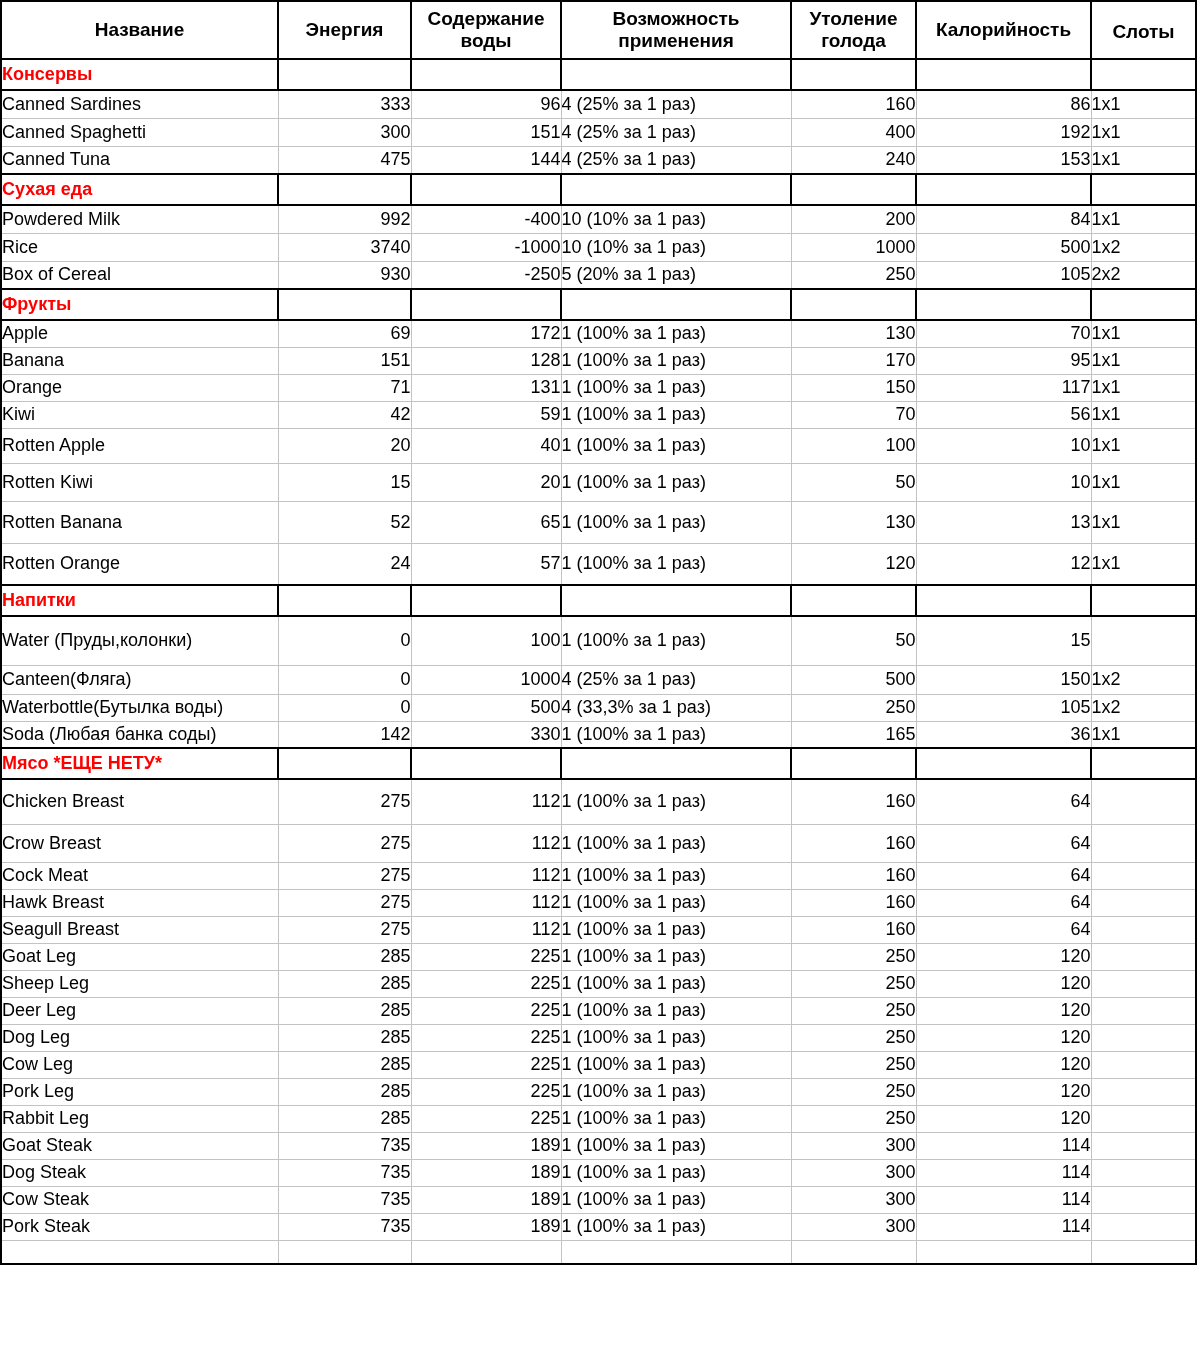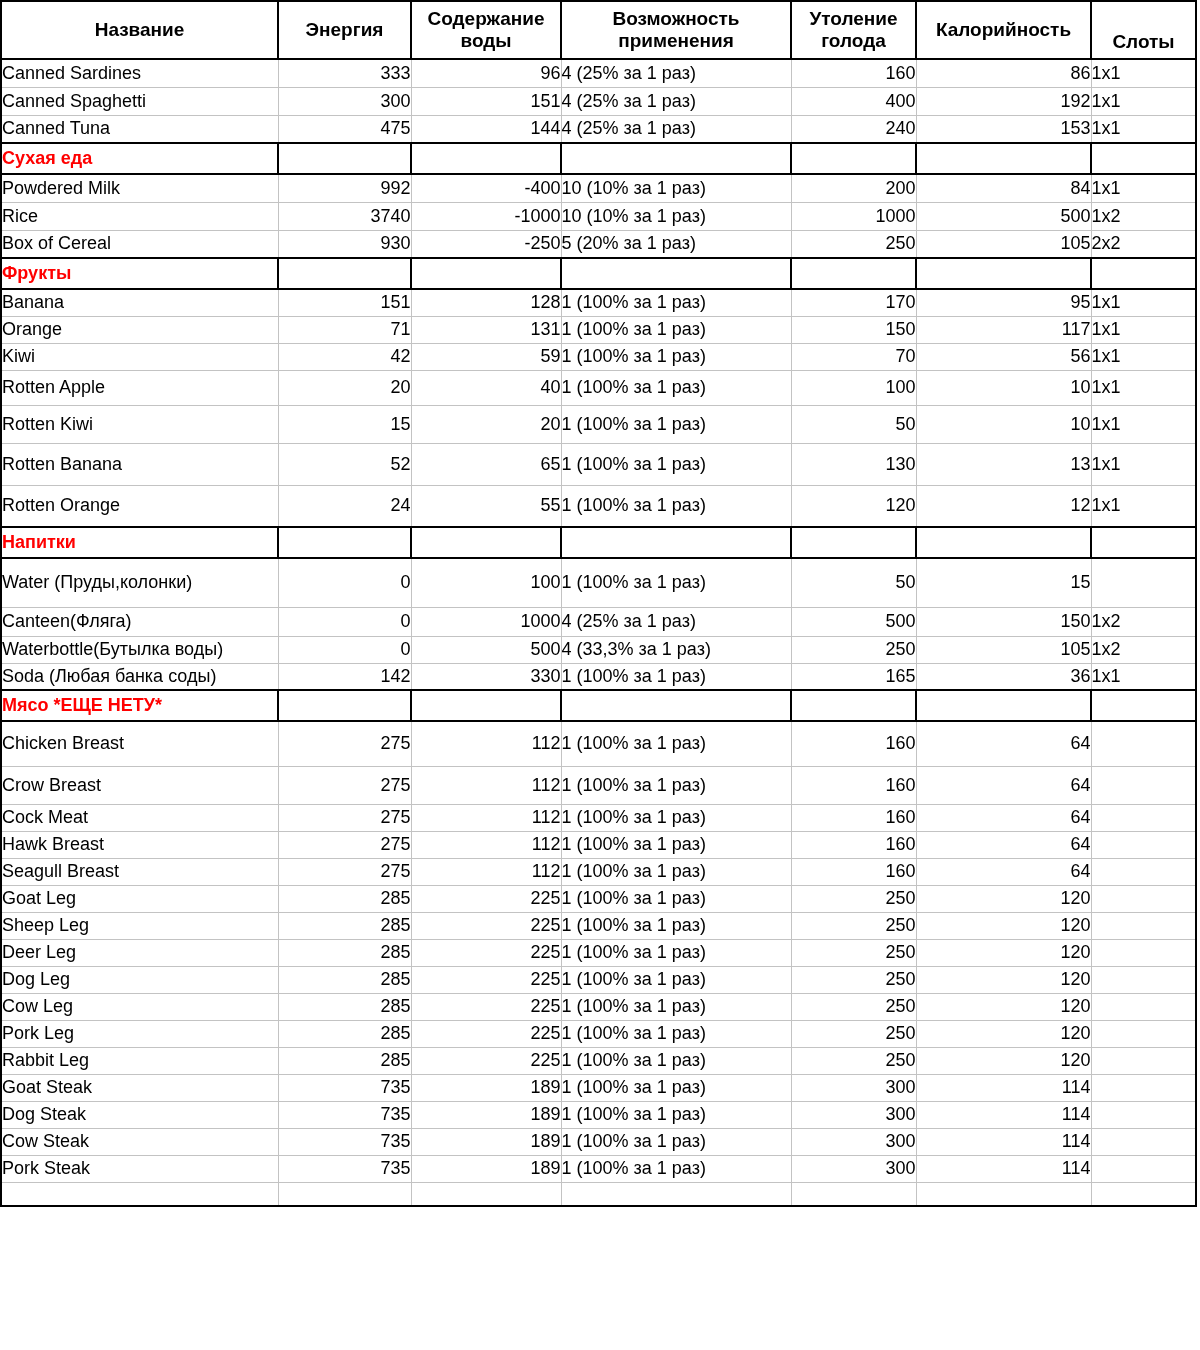--- a/index.html
+++ b/index.html
@@ -23,21 +23,21 @@
     font-size:19px;
     line-height:1.18;
     text-align:center;
     vertical-align:middle;
     white-space:normal;
     padding:2px 2px;
     background:#fff;
   }
   table.grid th.th-low{
     vertical-align:bottom;
-    padding-bottom:5px;
+    padding-bottom:15px;
   }
   table.grid td{
     border:1px solid var(--grid,#c3c3c3);
     font-size:18px;
     vertical-align:middle;
     white-space:nowrap;
     overflow:hidden;
     padding:0;
     background:#fff;
   }
@@ -77,20 +77,29 @@
         <th>Название</th>
         <th>Энергия</th>
         <th>Содержание воды</th>
         <th>Возможность применения</th>
         <th>Утоление голода</th>
         <th>Калорийность</th>
         <th class="th-low">Слоты</th>
       </tr>
     </thead>
     <tbody id="tbody">
+        <tr class="section-row" style="height: 31px;">
+          <td class="section-title">Консервы</td>
+          <td></td>
+          <td></td>
+          <td></td>
+          <td></td>
+          <td></td>
+          <td></td>
+        </tr>
         <tr style="height: 28px;">
           <td class="txt">Canned Sardines</td>
           <td class="num">333</td>
           <td class="num">96</td>
           <td class="usage">4 (25% за 1 раз)</td>
           <td class="num">160</td>
           <td class="num">86</td>
           <td class="txt">1x1</td>
         </tr>
         <tr style="height: 28px;">
@@ -150,20 +159,29 @@
         <tr class="section-row" style="height: 31px;">
           <td class="section-title">Фрукты</td>
           <td></td>
           <td></td>
           <td></td>
           <td></td>
           <td></td>
           <td></td>
         </tr>
         <tr style="height: 27px;">
+          <td class="txt">Apple</td>
+          <td class="num">69</td>
+          <td class="num">172</td>
+          <td class="usage">1 (100% за 1 раз)</td>
+          <td class="num">130</td>
+          <td class="num">70</td>
+          <td class="txt">1x1</td>
+        </tr>
+        <tr style="height: 27px;">
           <td class="txt">Banana</td>
           <td class="num">151</td>
           <td class="num">128</td>
           <td class="usage">1 (100% за 1 раз)</td>
           <td class="num">170</td>
           <td class="num">95</td>
           <td class="txt">1x1</td>
         </tr>
         <tr style="height: 27px;">
           <td class="txt">Orange</td>
@@ -206,21 +224,21 @@
           <td class="num">52</td>
           <td class="num">65</td>
           <td class="usage">1 (100% за 1 раз)</td>
           <td class="num">130</td>
           <td class="num">13</td>
           <td class="txt">1x1</td>
         </tr>
         <tr style="height: 42px;">
           <td class="txt">Rotten Orange</td>
           <td class="num">24</td>
-          <td class="num">55</td>
+          <td class="num">57</td>
           <td class="usage">1 (100% за 1 раз)</td>
           <td class="num">120</td>
           <td class="num">12</td>
           <td class="txt">1x1</td>
         </tr>
         <tr class="section-row" style="height: 31px;">
           <td class="section-title">Напитки</td>
           <td></td>
           <td></td>
           <td></td>

